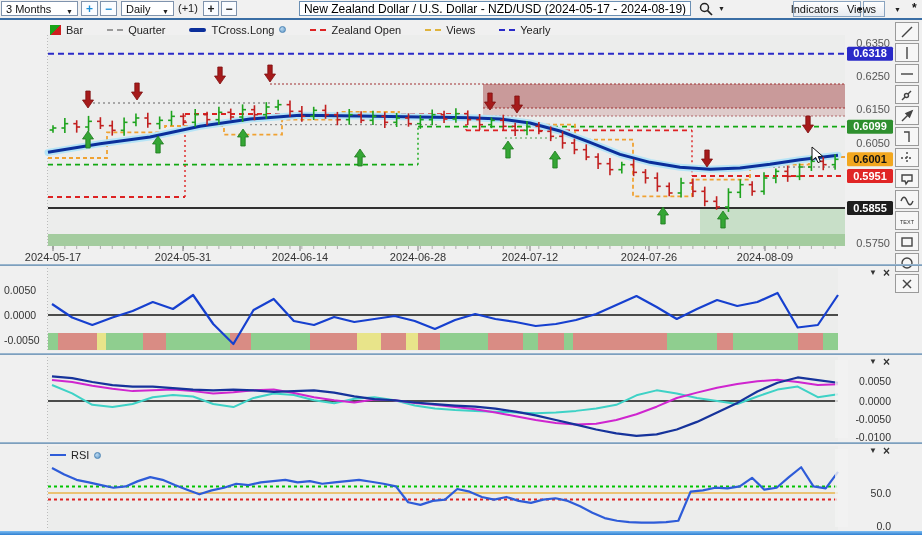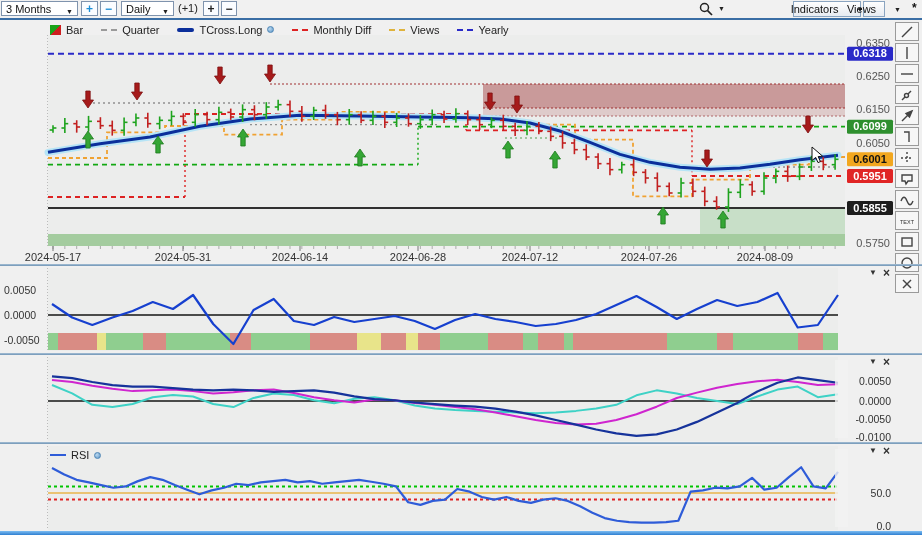--- a/index.html
+++ b/index.html
@@ -63,20 +63,21 @@
     </div>
     <button class="tbtn blue" style="left:81px;">+</button>
     <button class="tbtn blue" style="left:100px;">−</button>
     <div class="tb sel" style="left:121px;width:53px;">
       <span>Daily</span>
       <span class="caret">▼</span>
     </div>
     <span class="offset" style="left:178px;">(+1)</span>
     <button class="tbtn dark" style="left:203px;width:16px;">+</button>
     <button class="tbtn dark" style="left:221px;width:16px;">−</button>
+    <input class="title-input" readonly="" value="New Zealand Dollar / U.S. Dollar - NZD/USD (2024-05-17 - 2024-08-19)" style="">
     <div class="search-wrap">
       <svg width="14" height="14" viewBox="0 0 14 14">
         <circle cx="5.5" cy="5.5" r="4" fill="none" stroke="#222" stroke-width="1.5"></circle>
         <line x1="8.6" y1="8.6" x2="13" y2="13" stroke="#222" stroke-width="1.7"></line>
       </svg>
       <span class="caret">▼</span>
     </div>
     <div class="menu-btn" style="left:793px;width:68px;">
       <span>Indicators</span>
       <span class="caret">▼</span>
@@ -576,37 +577,37 @@
         <text x="530" y="241" font-family="&quot;Liberation Sans&quot;,sans-serif" font-size="11" fill="#333" text-anchor="middle">2024-07-12</text>
         <line x1="649" y1="226" x2="649" y2="231" stroke="#777" stroke-width="1"></line>
         <text x="649" y="241" font-family="&quot;Liberation Sans&quot;,sans-serif" font-size="11" fill="#333" text-anchor="middle">2024-07-26</text>
         <line x1="765" y1="226" x2="765" y2="231" stroke="#777" stroke-width="1"></line>
         <text x="765" y="241" font-family="&quot;Liberation Sans&quot;,sans-serif" font-size="11" fill="#333" text-anchor="middle">2024-08-09</text>
       </g>
       <g transform="translate(812,127)">
         <path d="M0,0 L0,13.5 L3.7,10.4 L6,15.6 L8.4,14.6 L6.2,9.6 L10.6,9.2 Z" fill="#fff" stroke="#111" stroke-width="1"></path>
       </g>
     </svg>
-  <div class="legend" id="main-legend" style="left:50px;top:23px;gap:18px;">
+  <div class="legend" id="main-legend" style="left:50px;top:23px;">
       <div class="litem">
         <span class="sw-bar"></span>
         <span>Bar</span>
       </div>
       <div class="litem">
         <span class="sw-dash" style="border-top-color: rgb(154, 154, 154);"></span>
         <span>Quarter</span>
       </div>
       <div class="litem">
         <span class="sw-thick" style="background: rgb(11, 47, 155);"></span>
         <span>TCross.Long</span>
         <span class="idot"></span>
       </div>
       <div class="litem">
         <span class="sw-dash" style="border-top-color: rgb(221, 34, 34);"></span>
-        <span>Monthly Diff</span>
+        <span>Zealand Open</span>
       </div>
       <div class="litem">
         <span class="sw-dash" style="border-top-color: rgb(223, 179, 60);"></span>
         <span>Views</span>
       </div>
       <div class="litem">
         <span class="sw-dash" style="border-top-color: rgb(42, 42, 200);"></span>
         <span>Yearly</span>
       </div>
     </div>

